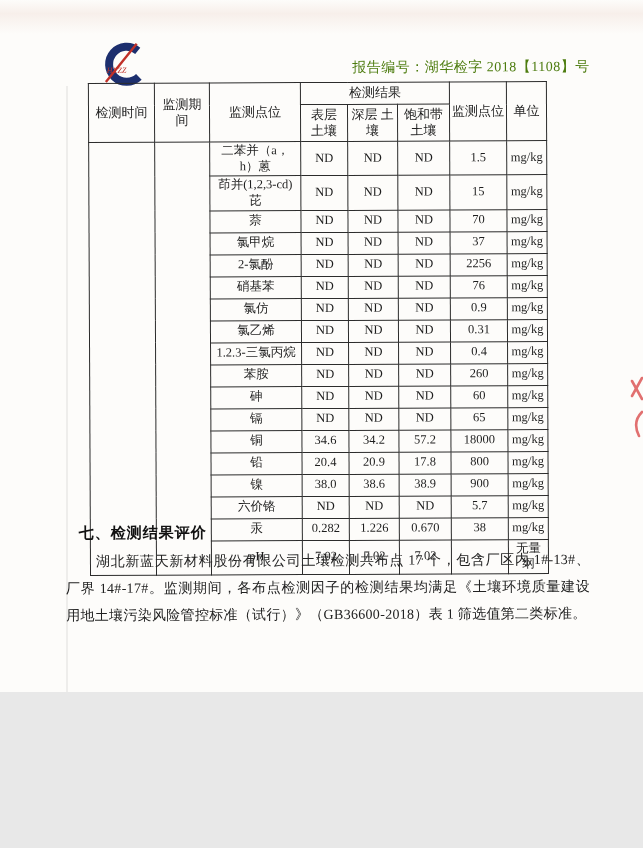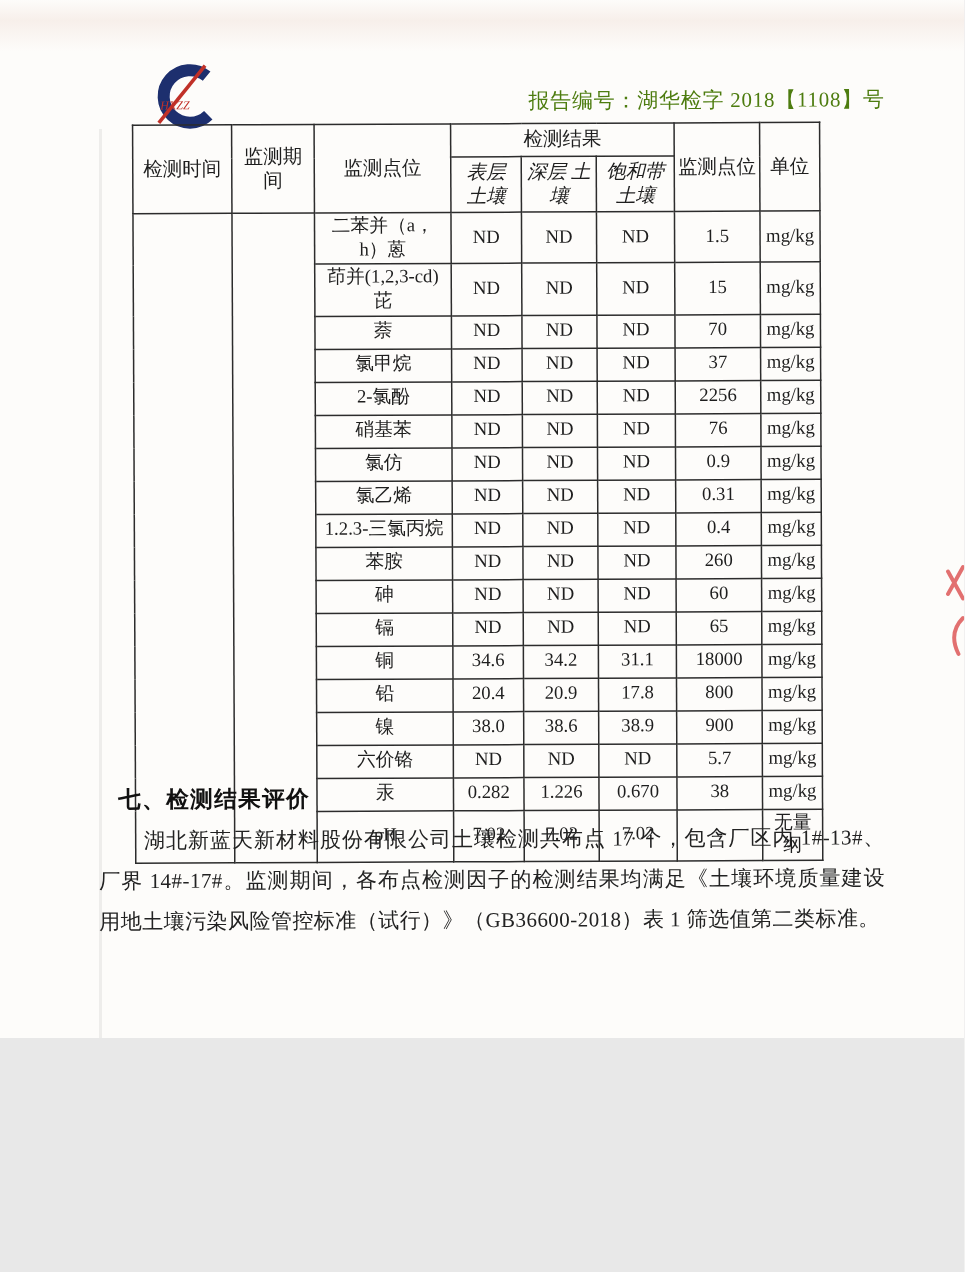--- a/index.html
+++ b/index.html
@@ -39,21 +39,21 @@
   .doc-table th,.doc-table td{
     border:1px solid #2c2c2c;
     text-align:center;vertical-align:middle;
     padding:1px 2px;
     font-weight:normal;
     line-height:1.25;
     word-break:break-all;
   }
   .doc-table th{font-size:13px;}
   .doc-table .hdr-row1 th{height:19px;}
-  .doc-table .hdr-row2 th{height:34px;line-height:1.2;font-style:italic;}
+  .doc-table .hdr-row2 th{height:34px;line-height:1.2;}
   .doc-table tbody td{height:19px;}
   .doc-table td.empty-span{border:1px solid #2c2c2c;}
   .section{
     position:absolute;left:65px;top:523px;width:524px;
   }
   .section-heading{
     font-size:15px;font-weight:bold;color:#111;
     margin:0 0 6px 13px;letter-spacing:1px;
   }
   .section-paragraph{
@@ -208,21 +208,21 @@
             <td>ND</td>
             <td>ND</td>
             <td>ND</td>
             <td>65</td>
             <td>mg/kg</td>
           </tr>
           <tr>
             <td>铜</td>
             <td>34.6</td>
             <td>34.2</td>
-            <td>31.1</td>
+            <td>57.2</td>
             <td>18000</td>
             <td>mg/kg</td>
           </tr>
           <tr>
             <td>铅</td>
             <td>20.4</td>
             <td>20.9</td>
             <td>17.8</td>
             <td>800</td>
             <td>mg/kg</td>

